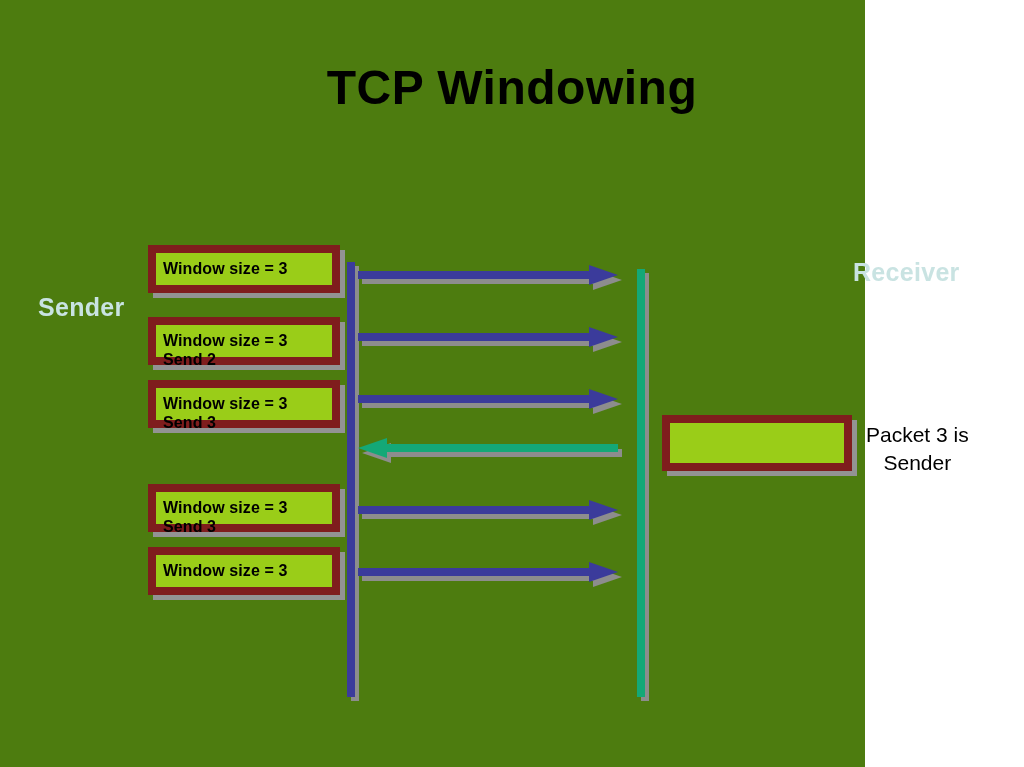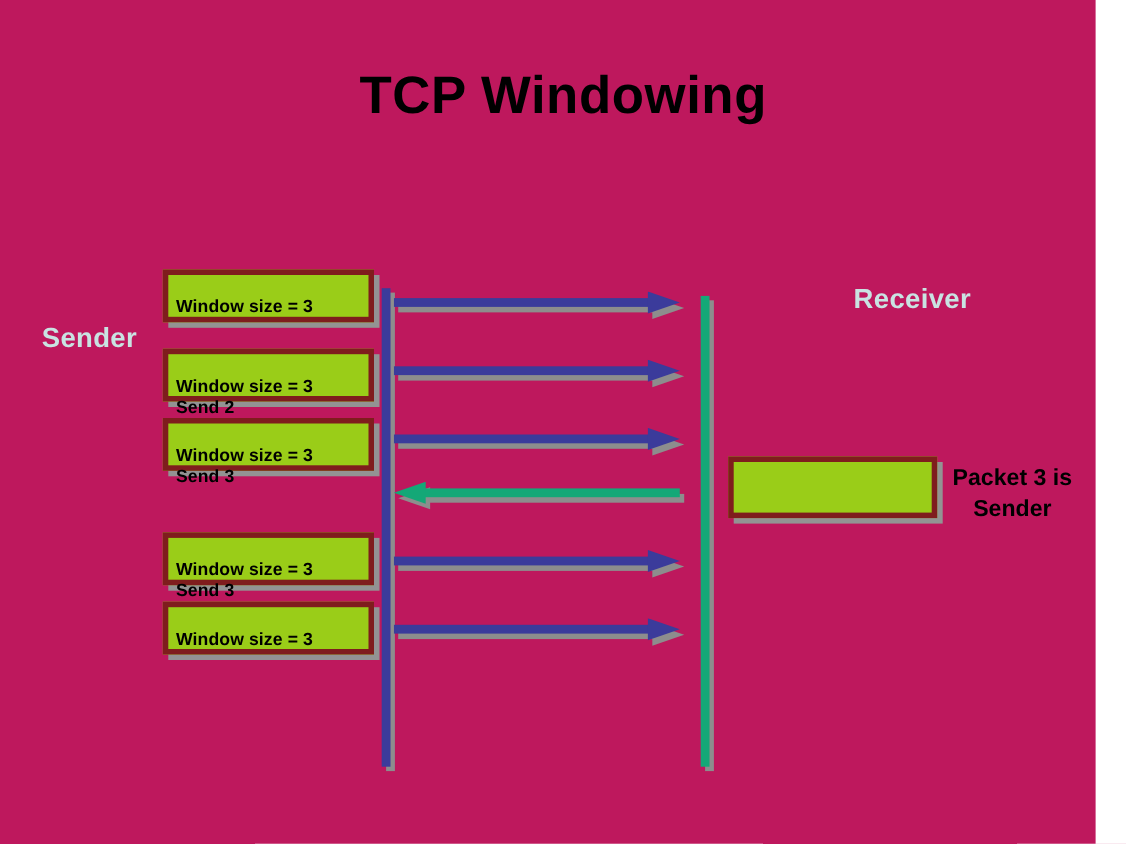--- a/index.html
+++ b/index.html
@@ -12,22 +12,22 @@
     width: 1024px; height: 767px;
     position: relative;
     overflow: hidden;
     font-family: "Liberation Sans", sans-serif;
     -webkit-font-smoothing: antialiased;
   }
 
   #slide {
     position: absolute;
     left: 0; top: 0;
-    width: 996px; height: 767px;
-    background: #be185d;
+    width: 865px; height: 767px;
+    background: #4d7c0f;
   }
 
   
   .title {
     position: absolute;
     left: 0; top: 62px;
     width: 1024px;
     text-align: center;
     font-size: 48px;
     font-weight: bold;
@@ -39,21 +39,21 @@
   
   .endpoint-label {
     position: absolute;
     font-size: 25px;
     font-weight: bold;
     color: #c9e3e2;
     letter-spacing: 0.3px;
     white-space: nowrap;
   }
   .endpoint-sender   { left: 38px;  top: 258px; margin-top: 35px; }
-  .endpoint-receiver { left: 776px; top: 258px; text-align: center; }
+  .endpoint-receiver { left: 853px; top: 258px; text-align: center; }
 
   
   .timeline {
     position: absolute;
     width: 8px;
   }
   .timeline .bar {
     position: absolute;
     left: 0; top: 0;
     width: 8px; height: 100%;
@@ -89,23 +89,23 @@
     left: 5px; top: 5px;
     width: 192px; height: 48px;
     background: #939393;
     z-index: 0;
   }
   .msgbox .box-face {
     position: absolute;
     left: 0; top: 0;
     width: 192px; height: 48px;
     background: #9acd18;
-    border: 5px solid #7f1d1d;
+    border: 8px solid #7f1d1d;
     z-index: 1;
-    padding: 20px 0 0 7px;
+    padding: 6px 0 0 7px;
   }
   .msgbox .line {
     display: block;
     font-size: 16px;
     font-weight: bold;
     color: #000000;
     line-height: 19px;
     letter-spacing: 0.1px;
     white-space: nowrap;
   }
@@ -119,21 +119,21 @@
     position: absolute;
     height: 26px;
     z-index: 3;
   }
   .arrow svg { display: block; }
 
   
   .note {
     position: absolute;
     font-size: 21px;
-    font-weight: bold;
+    font-weight: normal;
     color: #000000;
     text-align: center;
     line-height: 28px;
     white-space: nowrap;
   }
 </style>
 </head>
 <body>
 
 <div id="slide">

